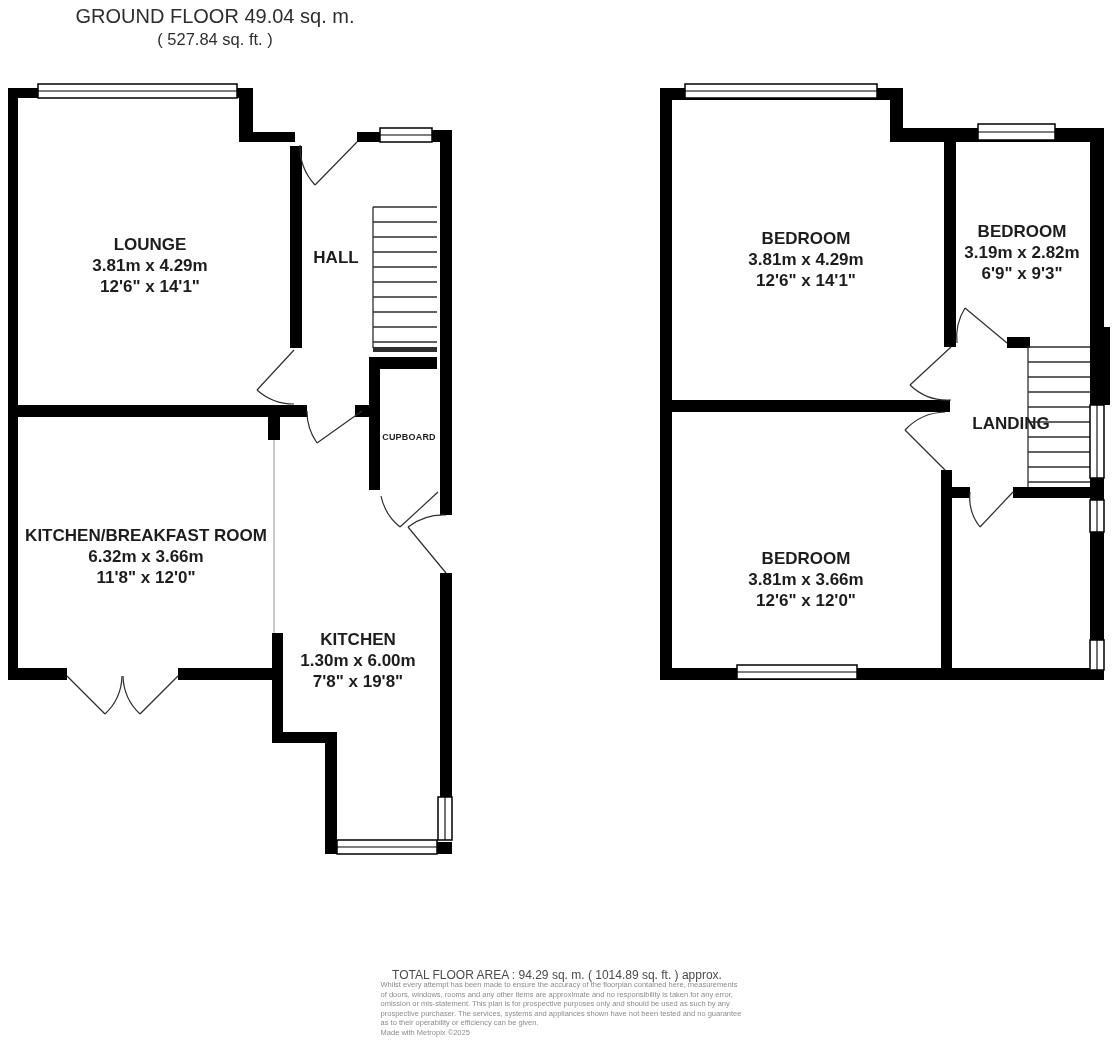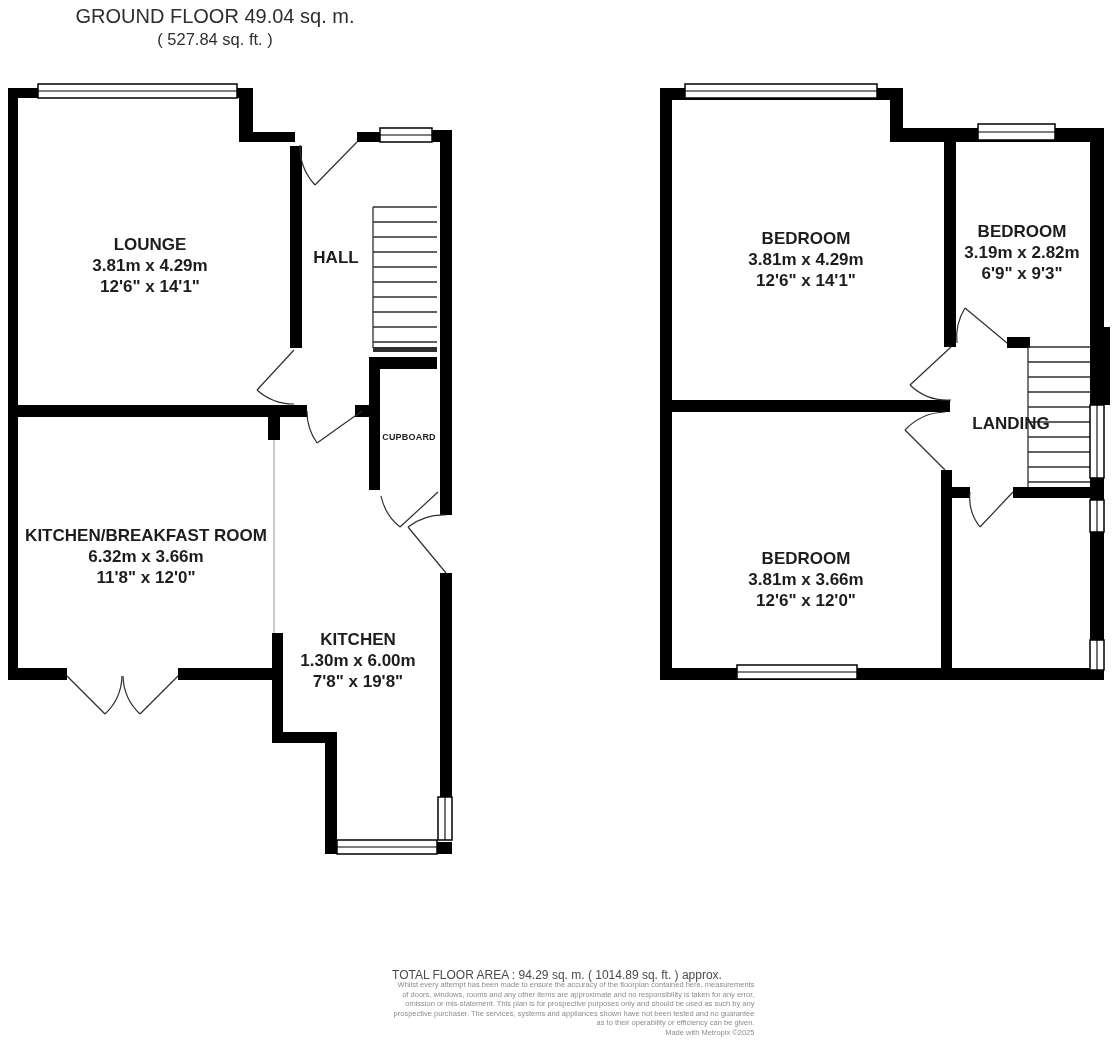--- a/index.html
+++ b/index.html
@@ -9,22 +9,22 @@
   .floor-title{position:absolute;top:4px;transform:translateX(-50%);text-align:center;color:#2e2e2e;}
   .floor-title .t1{font-size:20px;line-height:25px;white-space:nowrap;}
   .floor-title .t2{font-size:16.5px;line-height:20px;white-space:nowrap;}
   .room-label{position:absolute;transform:translate(-50%,-50%);text-align:center;
               font-weight:bold;font-size:17px;line-height:21px;color:#1d1d1d;white-space:nowrap;}
   .room-label span{display:block;}
   .tiny-label{position:absolute;transform:translate(-50%,-50%);font-weight:bold;font-size:9px;
               color:#1d1d1d;white-space:nowrap;letter-spacing:0.2px;}
   .footer-total{position:absolute;left:557px;top:957px;transform:translateX(-50%);
                 font-size:12px;color:#4a4a4a;white-space:nowrap;margin-top:11px;}
-  .disclaimer{position:absolute;left:574px;top:980px;transform:translateX(-50%);
-              text-align:right;font-size:7.5px;line-height:9.6px;color:#8c8c8c;}
+  .disclaimer{position:absolute;left:561px;top:980px;transform:translateX(-50%);
+              text-align:left;font-size:7.5px;line-height:9.6px;color:#8c8c8c;}
   .disclaimer span{display:block;white-space:nowrap;}
   .wall{fill:#000000;}
   .win{fill:#ffffff;stroke:#000000;stroke-width:1.5;}
   .winline{stroke:#000000;stroke-width:1.1;}
   .stair{stroke:#2e2e2e;stroke-width:1.3;fill:none;}
   .door{stroke:#2e2e2e;stroke-width:1.2;fill:none;}
   .divider{stroke:#b5b5b5;stroke-width:1.4;}
 </style>
 </head>
 <body>

